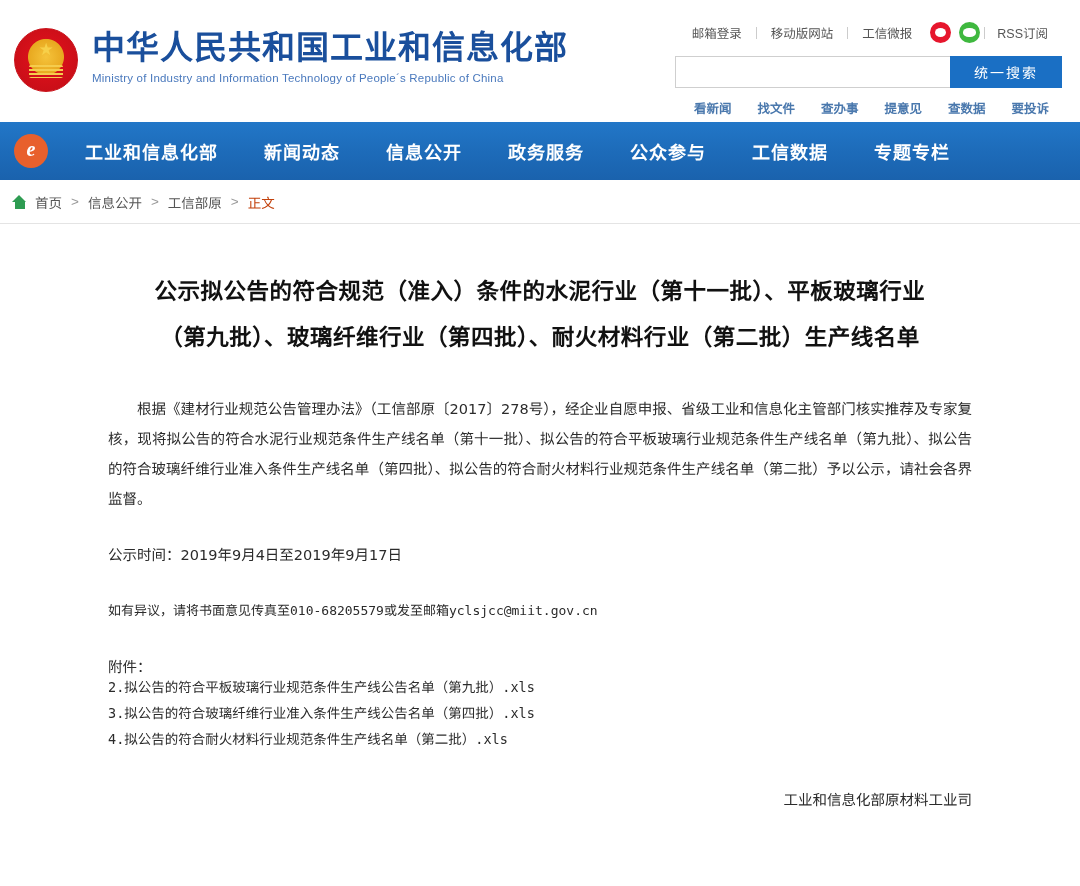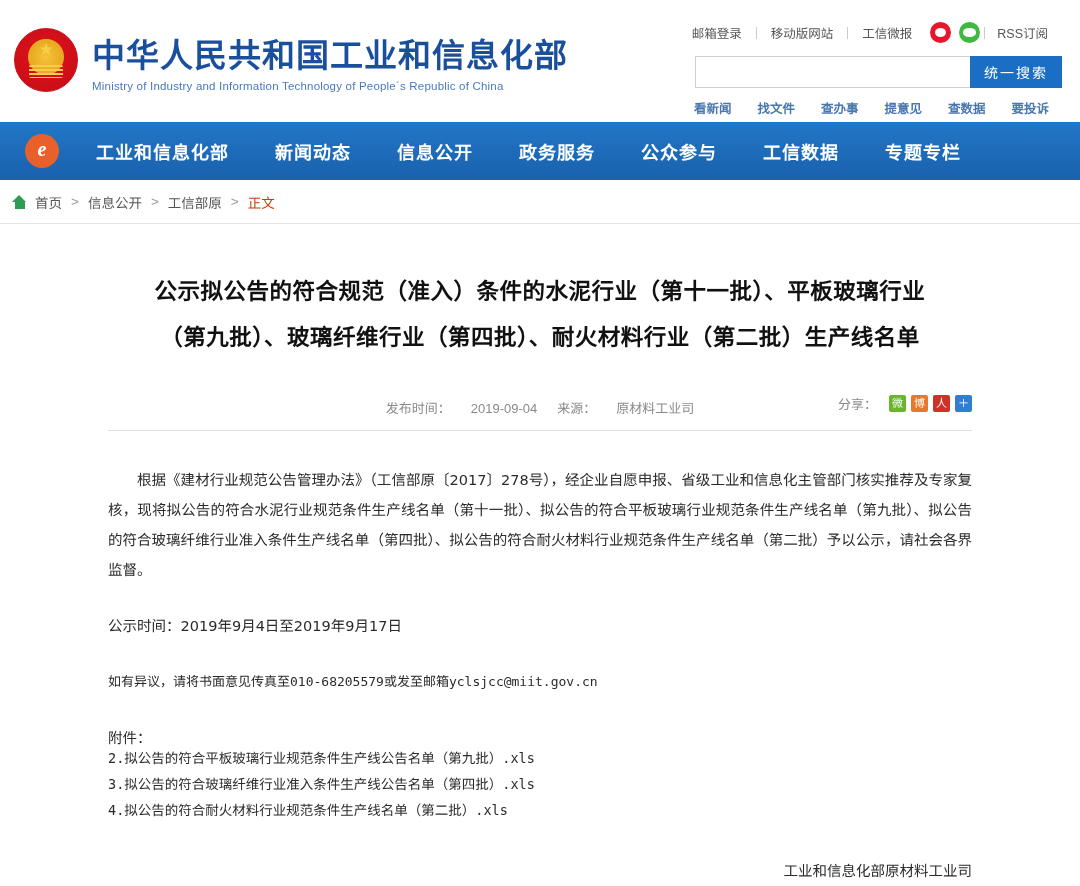--- a/index.html
+++ b/index.html
@@ -17,21 +17,21 @@
   
   .top-header {
     position: relative;
     height: 122px;
     background: #ffffff;
     border-bottom: 0;
   }
   .logo-area {
     position: absolute;
     left: 14px; top: 28px;
-    display: flex; align-items: flex-end;
+    display: flex; align-items: flex-start;
   }
   .emblem {
     width: 64px; height: 64px;
     border-radius: 50%;
     background: radial-gradient(circle at 50% 45%, #f5c33b 0%, #e8a81f 38%, #d6101a 40%, #c00d16 100%);
     position: relative;
     margin-right: 14px;
     border: 1px solid #c9131b;
   }
   .emblem::before {
@@ -120,21 +120,21 @@
     width: 275px; height: 32px;
     border: 1px solid #cfcfcf;
     border-right: none;
     padding: 0 10px;
     font-size: 13px;
     color: #333;
     outline: none;
     background: #fff;
   }
   .search-btn {
-    width: 92px; height: 32px;
+    width: 112px; height: 32px;
     background: #1a6fc4;
     color: #fff;
     border: none;
     font-size: 14px;
     letter-spacing: 2px;
     cursor: pointer;
     font-family: "DejaVu Sans", sans-serif;
   }
   .quicklinks {
     position: absolute;
@@ -150,21 +150,21 @@
     padding: 0 13px;
     white-space: nowrap;
   }
 
   
   .nav {
     height: 58px;
     background: linear-gradient(to bottom, #2277c8 0%, #1d6bb9 52%, #1a62ad 100%);
     display: flex;
     align-items: center;
-    padding-left: 15px;
+    padding-left: 4px;
   }
   .nav-home-icon {
     width: 34px; height: 34px;
     margin: 0 14px 0 10px;
     border-radius: 50%;
     background: #e8602c;
     position: relative;
     flex: 0 0 auto;
   }
   .nav-home-icon::after {
@@ -362,31 +362,20 @@
     <span class="crumb-current">正文</span>
   </div>
 
   <div class="article">
 
     <div class="art-title">
       <div>公示拟公告的符合规范（准入）条件的水泥行业（第十一批）、平板玻璃行业</div>
       <div>（第九批）、玻璃纤维行业（第四批）、耐火材料行业（第二批）生产线名单</div>
     </div>
 
-    <div class="meta-row">
-      <span class="meta-item">发布时间：</span><span class="meta-item">2019-09-04</span><span class="meta-item">来源：</span><span class="meta-item">原材料工业司</span>
-
-      <div class="share-box">
-        <span class="share-label">分享：</span>
-        <span class="share-ico ico-green">微</span>
-        <span class="share-ico ico-orange">博</span>
-        <span class="share-ico ico-red">人</span>
-        <span class="share-ico ico-blue">＋</span>
-      </div>
-    </div>
 
     <div class="body-text">
       <p class="para indent">根据《建材行业规范公告管理办法》（工信部原〔2017〕278号），经企业自愿申报、省级工业和信息化主管部门核实推荐及专家复核，现将拟公告的符合水泥行业规范条件生产线名单（第十一批）、拟公告的符合平板玻璃行业规范条件生产线名单（第九批）、拟公告的符合玻璃纤维行业准入条件生产线名单（第四批）、拟公告的符合耐火材料行业规范条件生产线名单（第二批）予以公示，请社会各界监督。</p>
       <p class="para">公示时间：2019年9月4日至2019年9月17日</p>
       <p class="para mono-mail">如有异议，请将书面意见传真至010-68205579或发至邮箱yclsjcc@miit.gov.cn</p>
 
       <p class="para" style="margin-bottom:4px">附件：</p>
       <div class="attach-list">
         <div class="attach-item">2.拟公告的符合平板玻璃行业规范条件生产线公告名单（第九批）.xls</div>
         <div class="attach-item">3.拟公告的符合玻璃纤维行业准入条件生产线公告名单（第四批）.xls</div>

